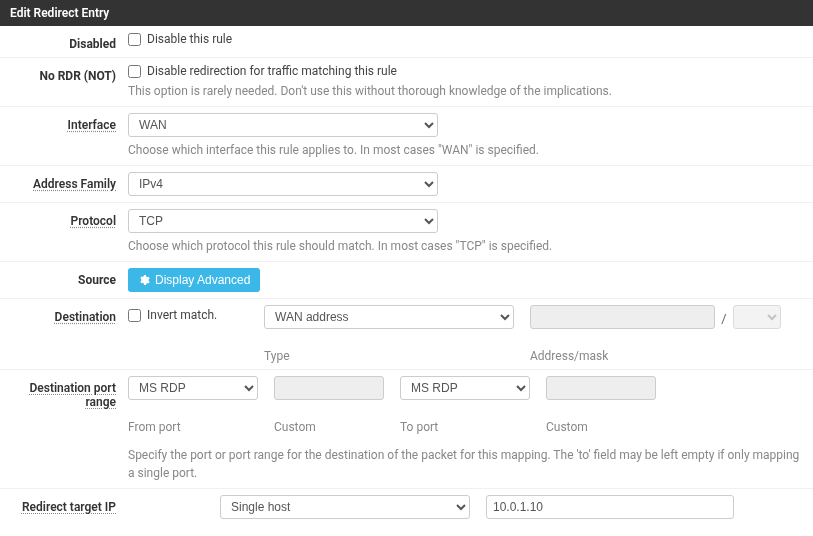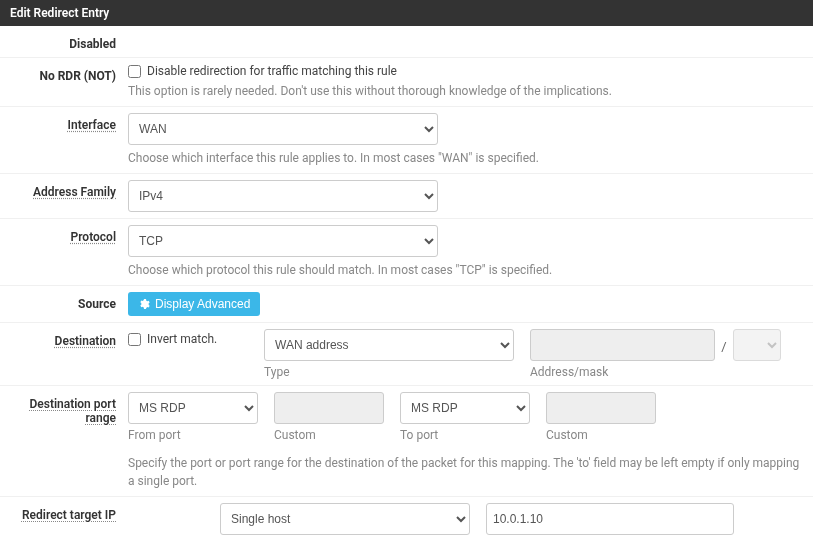--- a/index.html
+++ b/index.html
@@ -5,23 +5,23 @@
   * { box-sizing: border-box; margin: 0; padding: 0; }
   body { font-family: -apple-system, BlinkMacSystemFont, "Segoe UI", Roboto, "Helvetica Neue", Arial, sans-serif; font-size: 13px; color: #333; background: #fff; width: 813px; }
   .panel-header { background: #333; color: #fff; padding: 6px 10px; font-size: 12px; font-weight: 600; }
   .form-row { display: flex; padding: 6px 10px 6px 0; border-bottom: 1px solid #f0f0f0; }
   .form-label { width: 128px; min-width: 128px; text-align: right; padding-right: 12px; padding-top: 5px; font-size: 12px; color: #333; }
   .form-label.underlined > span { text-decoration: underline dotted #888; text-underline-offset: 2px; font-weight: 600; }
   .form-label.bold > span { font-weight: 700; }
   .form-content { flex: 1; display: flex; flex-direction: column; gap: 4px; }
   .help-text { color: #888; font-size: 12px; line-height: 1.5; }
   .inline-controls { display: flex; gap: 16px; align-items: flex-start; flex-wrap: wrap; }
-  .ctrl-group { display: flex; flex-direction: column; gap: 2px; }
+  .ctrl-group { display: flex; flex-direction: column; gap: 18px; }
   .sub-label { color: #888; font-size: 12px; margin-top: 2px; }
-  select, input[type="text"] { height: 32px; border: 1px solid #ccc; border-radius: 3px; padding: 2px 6px; font-size: 12px; color: #555; background: #fff; }
+  select, input[type="text"] { height: 24px; border: 1px solid #ccc; border-radius: 3px; padding: 2px 6px; font-size: 12px; color: #555; background: #fff; }
   select { appearance: auto; }
   select:disabled, input:disabled { background: #eee; color: #aaa; }
   .w-wide { width: 310px; }
   .w-med { width: 250px; }
   .w-sm { width: 130px; }
   .w-xs { width: 110px; }
   .w-mask { width: 185px; }
   .w-slash { width: 10px; text-align: center; color: #666; font-size: 13px; padding-top: 3px; }
   .w-mini { width: 48px; }
   .checkbox-row { display: flex; align-items: center; gap: 6px; font-size: 12px; color: #444; }
@@ -32,20 +32,26 @@
 </style>
 </head>
 <body>
 
 <div class="panel-header">
   <span>Edit Redirect Entry</span>
 </div>
 
 <div class="form-row">
   <div class="form-label bold"><span>Disabled</span></div>
+  <div class="form-content">
+    <label class="checkbox-row">
+      <input type="checkbox" style="">
+      <span>Disable this rule</span>
+    </label>
+  </div>
 </div>
 
 <div class="form-row">
   <div class="form-label bold"><span>No RDR (NOT)</span></div>
   <div class="form-content">
     <label class="checkbox-row">
       <input type="checkbox" style="">
       <span>Disable redirection for traffic matching this rule</span>
     </label>
     <div class="help-text">This option is rarely needed. Don't use this without thorough knowledge of the implications.</div>

